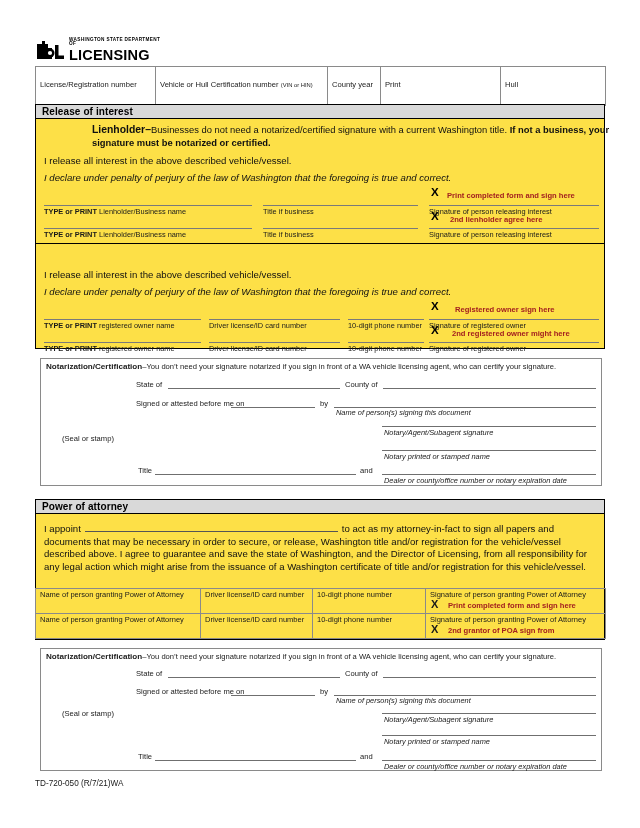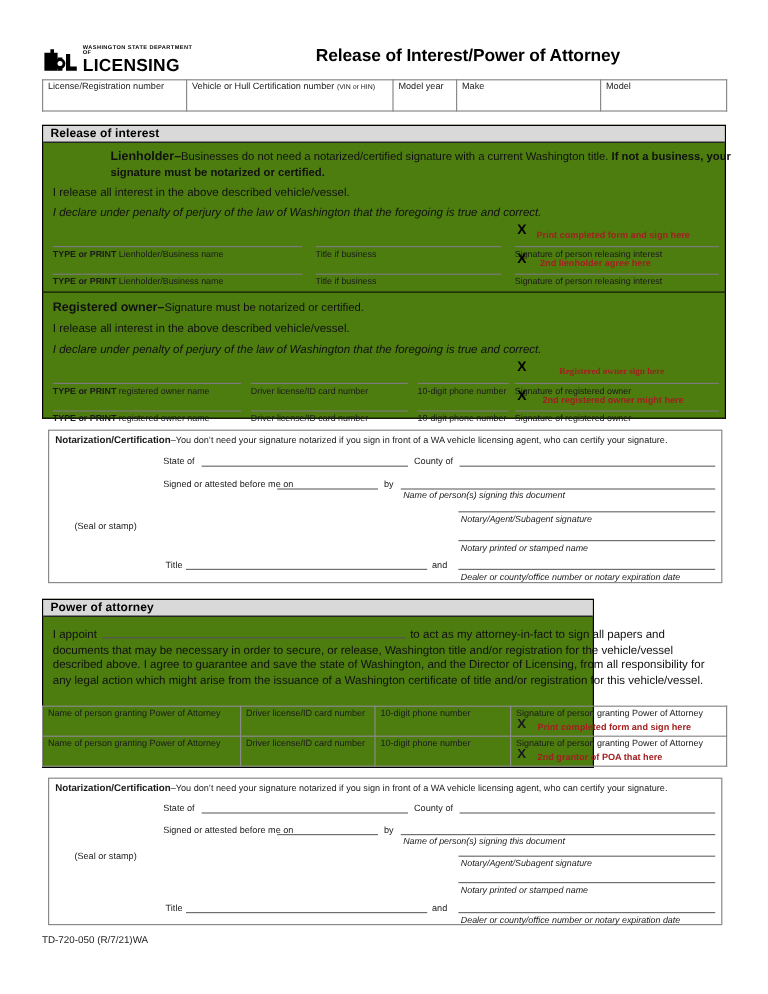--- a/index.html
+++ b/index.html
@@ -74,39 +74,39 @@
 
   
   .vtable {
     position: absolute;
     border-collapse: collapse;
     table-layout: fixed;
   }
   .vtable td {
     border: 1px solid #8a8a8a;
     vertical-align: top;
-    padding: 1px 4px 0 4px;
+    padding: 14px 4px 0 4px;
     font-size: 7.6px;
     line-height: 1.1;
     color: #1a1a1a;
   }
 
   
   #vehicle-table {
     left: 35px; top: 66px;
     width: 570px;
   }
   #vehicle-table td { height: 24px; }
   .small-paren { font-size: 5.8px; }
 
   
   .section-box {
     position: absolute;
     border: 1px solid #000000;
-    background: #4d7c0f;
+    background: #fde047;
     box-sizing: border-box;
   }
   .section-header {
     height: 14px;
     background: #d9d9d9;
     border-bottom: 1px solid #000000;
     box-sizing: border-box;
     font-size: 10px;
     font-weight: bold;
     padding: 1px 0 0 6px;
@@ -220,38 +220,37 @@
         <path d="M26 20 h8 v22 h-8 z" fill="#000"></path>
         <circle cx="30" cy="30" r="9" fill="#000"></circle>
         <circle cx="30" cy="30" r="4.2" fill="#fff"></circle>
         <path d="M40 14 h7 v21 h11 v7 h-18 z" fill="#000"></path>
       </svg>
       <div class="logo-text">
         <div class="logo-line1">WASHINGTON STATE DEPARTMENT OF</div>
         <div class="logo-line2">LICENSING</div>
       </div>
     </div>
-    <div class="doc-title">Release of Interest/Power of Attorney</div>
   </div>
 
   <table class="vtable" id="vehicle-table">
     <colgroup>
       <col style="width:120px">
         <col style="width:172px">
         <col style="width:53px">
         <col style="width:120px">
         <col style="width:105px">
     </colgroup>
     <tbody>
         <tr>
       <td><span>License/Registration number</span></td>
       <td><span>Vehicle or Hull Certification number</span> <span class="small-paren">(VIN or HIN)</span></td>
-      <td><span>Model year</span></td>
-      <td><span>Make</span></td>
-      <td><span>Model</span></td>
+      <td><span>County year</span></td>
+      <td><span>Print</span></td>
+      <td><span>Hull</span></td>
     </tr>
   </tbody>
     </table>
 
   <div class="section-box" style="left:35px; top:104px; width:570px; height:140px;">
     <div class="section-header">Release of interest</div>
   </div>
 
   <div class="para" style="left:44px; top:124px; width:552px;margin-left:48px;">
     <span class="sub-title">Lienholder</span><span class="sub-title">–</span><span class="sub-rest">Businesses do not need a notarized/certified signature with a current Washington title. </span><span class="sub-rest" style="font-weight:bold;">If not a business, your signature must be notarized or certified.</span>
@@ -273,32 +272,29 @@
   <div class="rule" style="left:263px; top:228px; width:155px;"></div>
   <div class="rule" style="left:429px; top:228px; width:170px;"></div>
   <div class="xmark" style="left:431px; top:211px;">X</div>
   <div class="redhint" style="left:450px; top:216px; color:#A32020;">2nd lienholder agree here</div>
   <div class="caption" style="left:44px; top:231px;"><b>TYPE or PRINT</b><span> Lienholder/Business name</span></div>
   <div class="caption" style="left:263px; top:231px;">Title if business</div>
   <div class="caption" style="left:429px; top:231px;">Signature of person releasing interest</div>
 
   <div class="section-box" style="left:35px; top:244px; width:570px; height:105px; border-top:none;"></div>
 
-  <div class="para" style="left:44px; top:250px; width:552px;">
-    <span class="sub-title">Registered owner</span><span class="sub-title">–</span><span class="sub-rest">Signature must be notarized or certified.</span>
-  </div>
   <div class="para" style="left:44px; top:269px; width:552px; font-size:9.6px;">I release all interest in the above described vehicle/vessel.</div>
   <div class="para declare" style="left:44px; top:286px; width:552px;">I declare under penalty of perjury of the law of Washington that the foregoing is true and correct.</div>
 
   <div class="rule" style="left:44px; top:319px; width:157px;"></div>
   <div class="rule" style="left:209px; top:319px; width:131px;"></div>
   <div class="rule" style="left:348px; top:319px; width:76px;"></div>
   <div class="rule" style="left:429px; top:319px; width:170px;"></div>
   <div class="xmark" style="left:431px; top:301px;">X</div>
-  <div class="redhint" style="left:466px; top:306px; color:#A32020;font-family:Liberation Serif, serif;">Registered owner sign here</div>
+  <div class="redhint" style="left:455px; top:306px; color:#A32020;">Registered owner sign here</div>
   <div class="caption" style="left:44px; top:322px;"><b>TYPE or PRINT</b><span> registered owner name</span></div>
   <div class="caption" style="left:209px; top:322px;">Driver license/ID card number</div>
   <div class="caption" style="left:348px; top:322px;">10-digit phone number</div>
   <div class="caption" style="left:429px; top:322px;">Signature of registered owner</div>
 
   <div class="rule" style="left:44px; top:342px; width:157px;"></div>
   <div class="rule" style="left:209px; top:342px; width:131px;"></div>
   <div class="rule" style="left:348px; top:342px; width:76px;"></div>
   <div class="rule" style="left:429px; top:342px; width:170px;"></div>
   <div class="xmark" style="left:431px; top:325px;">X</div>
@@ -330,21 +326,21 @@
   <div class="ncap" style="left:384px; top:429px;">Notary/Agent/Subagent signature</div>
   <div class="ndot" style="left:382px; top:450px; width:214px;"></div>
   <div class="ncap" style="left:384px; top:453px;">Notary printed or stamped name</div>
 
   <div class="nlabel" style="left:138px; top:467px;">Title</div>
   <div class="ndot" style="left:155px; top:474px; width:201px;"></div>
   <div class="nlabel" style="left:360px; top:467px;">and</div>
   <div class="ndot" style="left:382px; top:474px; width:214px;"></div>
   <div class="ncap" style="left:384px; top:477px;">Dealer or county/office number or notary expiration date</div>
 
-  <div class="section-box" style="left:35px; top:499px; width:460px; height:141px;">
+  <div class="section-box" style="left:35px; top:499px; width:570px; height:141px;">
     <div class="section-header">Power of attorney</div>
   </div>
 
   <div class="para" style="left:44px; top:522px; width:552px; font-size:9.6px; line-height:1.32;">
     <span>I appoint</span><span style="display:inline-block; width:253px; border-bottom:1px solid #555; height:9px; margin:0 4px;"></span><span>to act as my attorney-in-fact to sign all papers and documents that may be necessary in order to secure, or release, Washington title and/or registration for the vehicle/vessel described above. I agree to guarantee and save the state of Washington, and the Director of Licensing, from all responsibility for any legal action which might arise from the issuance of a Washington certificate of title and/or registration for this vehicle/vessel.</span>
   </div>
 
   <table class="vtable" id="poa-table">
     <colgroup>
       <col style="width:165px">
@@ -363,21 +359,21 @@
         <span style="position:absolute; left:22px; top:13px; font-size:7.6px; font-weight:bold; color:#A32020; white-space:nowrap;">Print completed form and sign here</span>
       </td>
     </tr>
     <tr>
       <td><span>Name of person granting Power of Attorney</span></td>
       <td><span>Driver license/ID card number</span></td>
       <td><span>10-digit phone number</span></td>
       <td>
         <span>Signature of person granting Power of Attorney</span>
         <span style="position:absolute; left:5px; top:9px; font-size:11px; font-weight:bold;">X</span>
-        <span style="position:absolute; left:22px; top:13px; font-size:7.6px; font-weight:bold; color:#A32020; white-space:nowrap;">2nd grantor of POA that here</span>
+        <span style="position:absolute; left:22px; top:13px; font-size:7.6px; font-weight:bold; color:#A32020; white-space:nowrap;">2nd grantor of POA sign from</span>
       </td>
     </tr>
   </tbody>
     </table>
 
   <div class="notary-box" style="left:40px; top:648px; width:562px; height:123px;"></div>
   <div class="nlabel" style="left:46px; top:653px;">
     <b>Notarization/Certification</b><span>–</span><span>You don’t need your signature notarized if you sign in front of a WA vehicle licensing agent, who can certify your signature.</span>
   </div>
 

